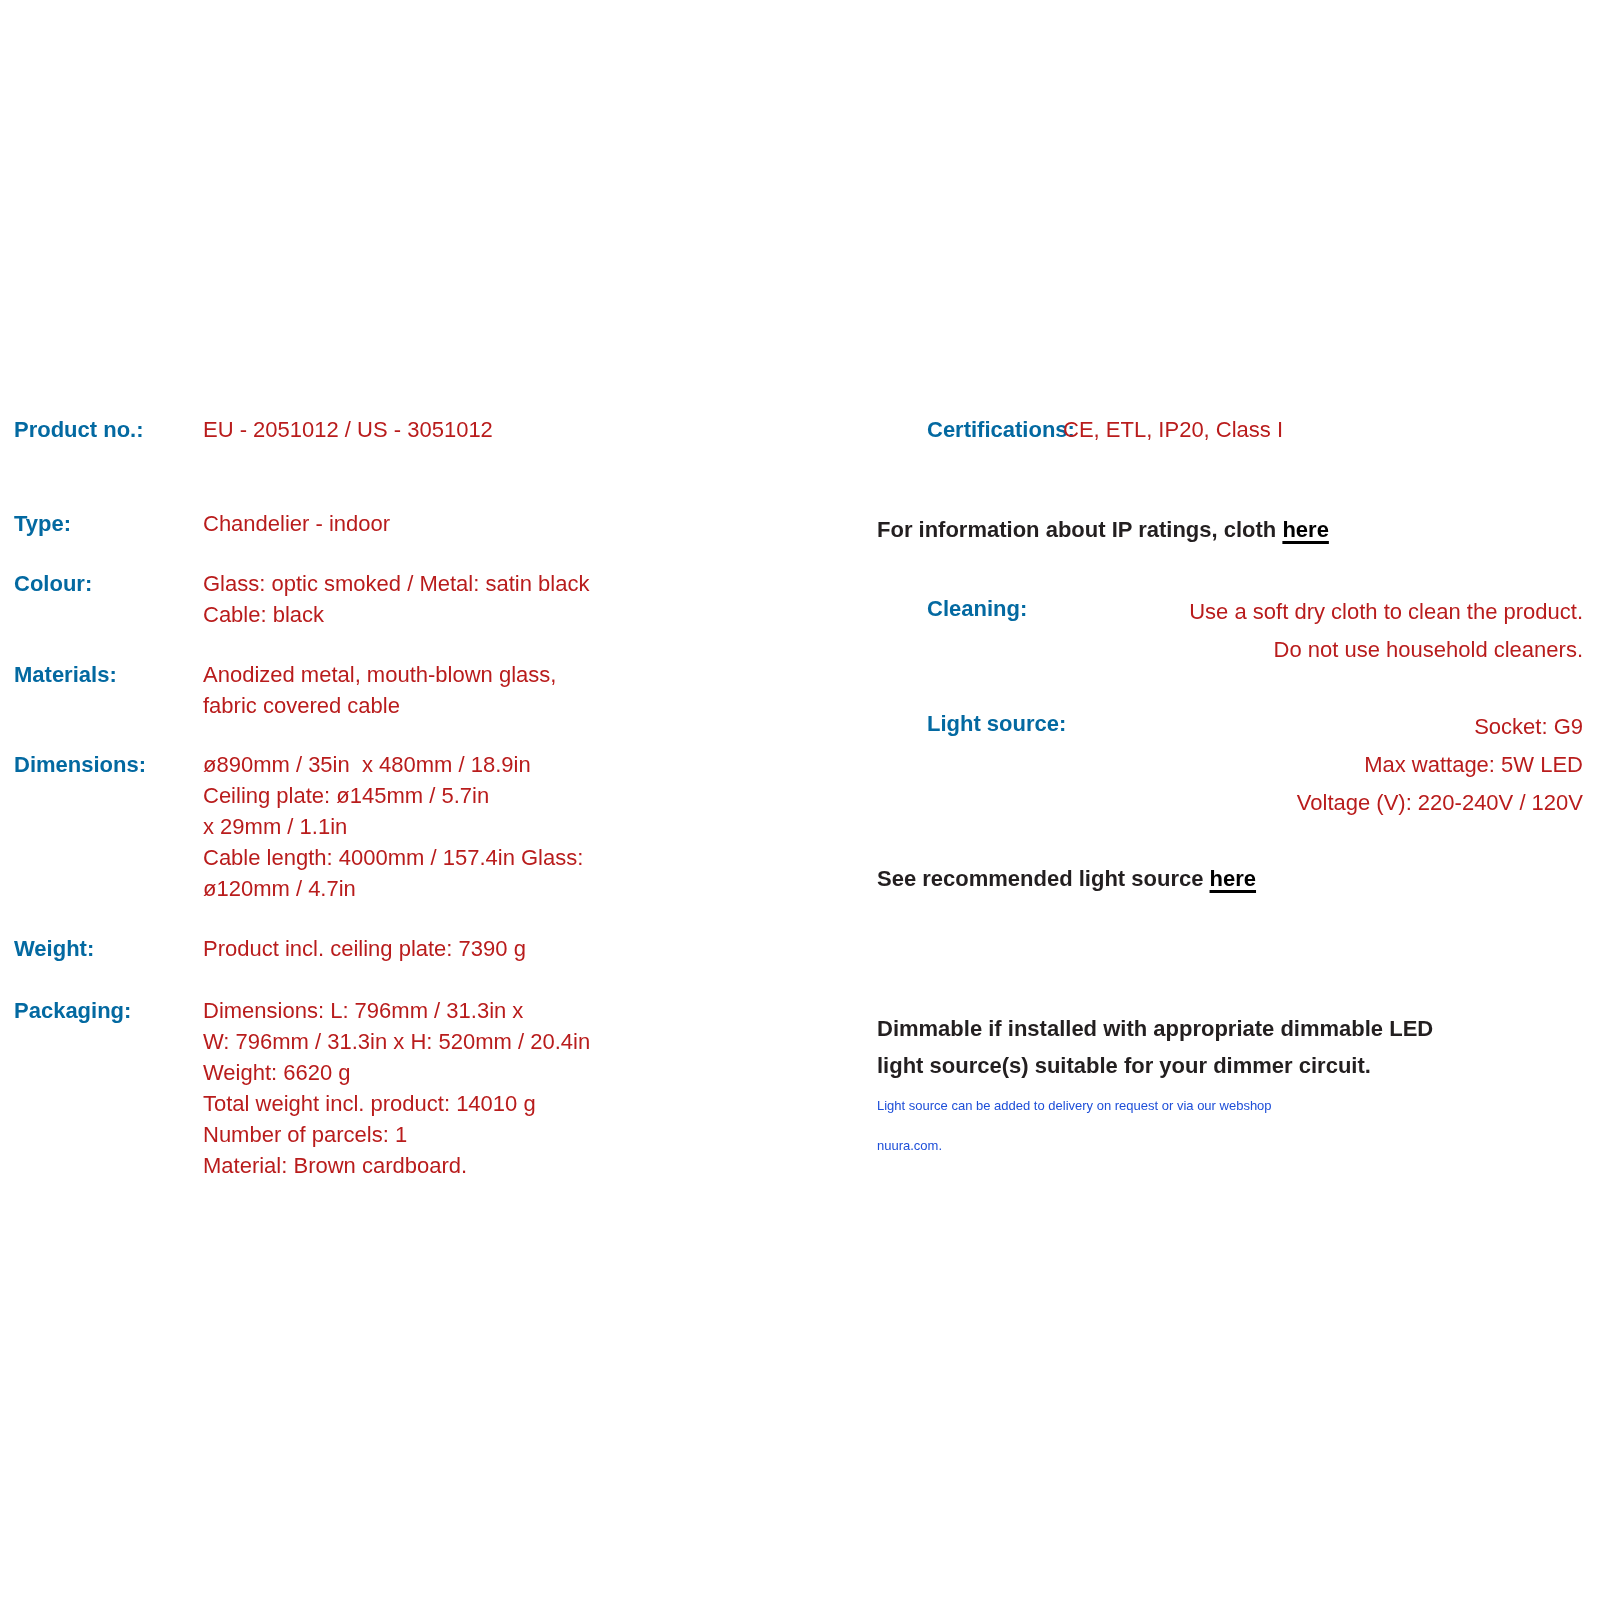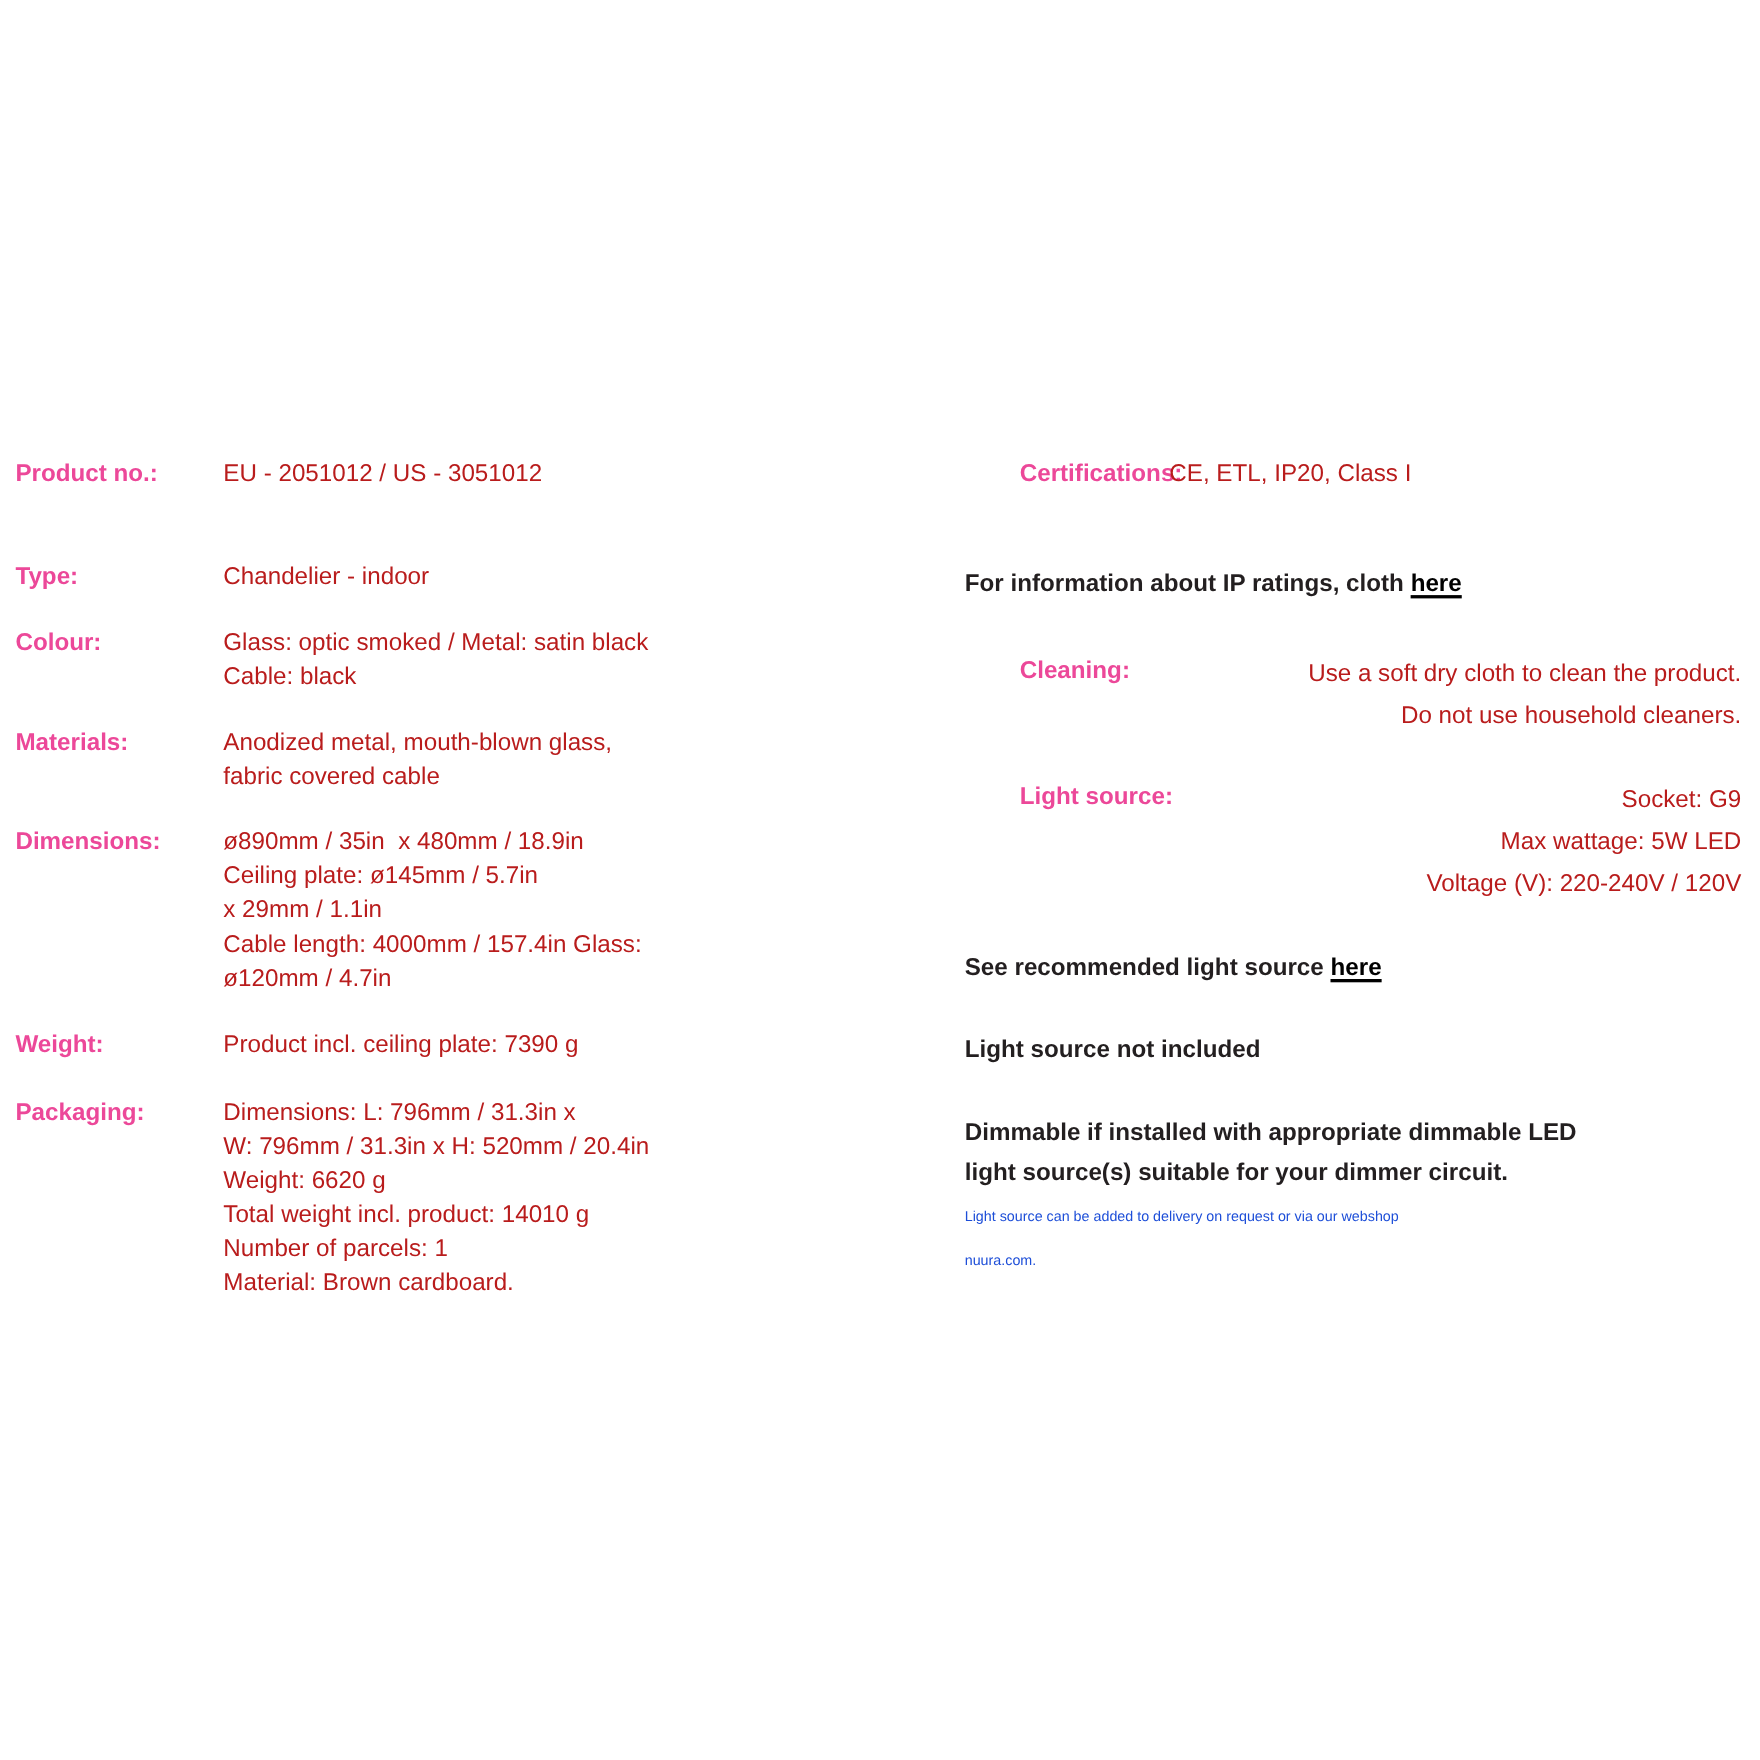--- a/index.html
+++ b/index.html
@@ -10,21 +10,21 @@
     background: #ffffff;
     font-family: "Liberation Sans", "DejaVu Sans", sans-serif;
     font-size: 22px;
     color: #58595b;
     overflow: hidden;
   }
   .row { position: absolute; left: 0; width: 1600px; }
   .lbl {
     position: absolute;
     font-weight: bold;
-    color: #ec4899;
+    color: #0369a1;
     line-height: 31px;
     white-space: pre-wrap;
   }
   .val {
     position: absolute;
     color: #b91c1c;
     line-height: 31px;
     white-space: pre-wrap;
   }
   .left  .lbl { left: 14px;  width: 180px; }
@@ -130,21 +130,20 @@
     <span class="lbl">Light source:</span>
     <span class="val">Socket: G9
 Max wattage: 5W LED
 Voltage (V): 220-240V / 120V</span>
   </div>
 
   <div class="statement" style="top:863px">
     <span>See recommended light source </span><span class="link">here</span>
   </div>
 
-  <div class="statement" style="top:938px">Light source not included</div>
 
   <div class="statement multiline" style="top:1010px">Dimmable if installed with appropriate dimmable LED
 light source(s) suitable for your dimmer circuit.</div>
 
   <div class="footnote" style="top:1086px">Light source can be added to delivery on request or via our webshop
 nuura.com.</div>
 
 </div>
 
 </body></html>

